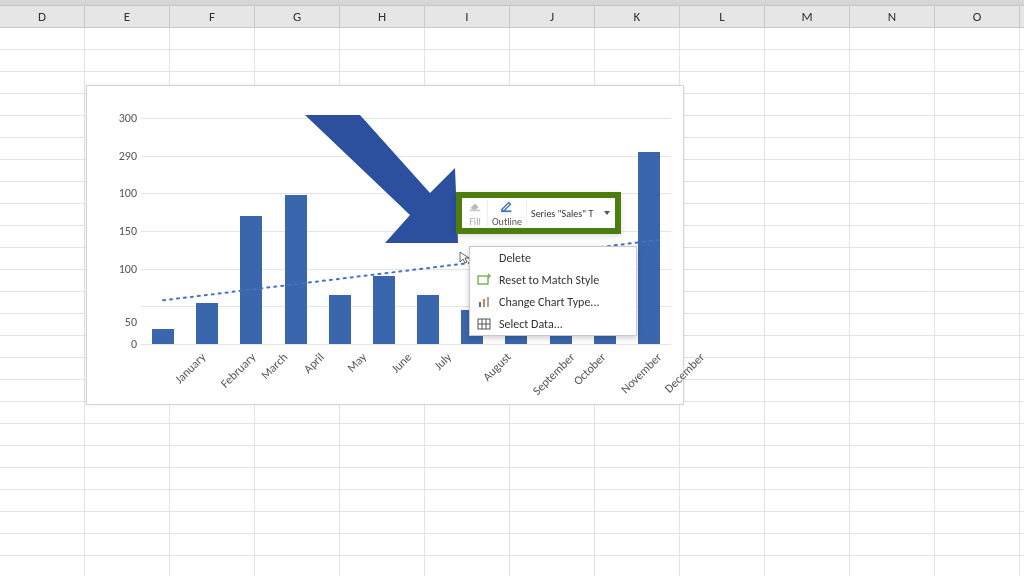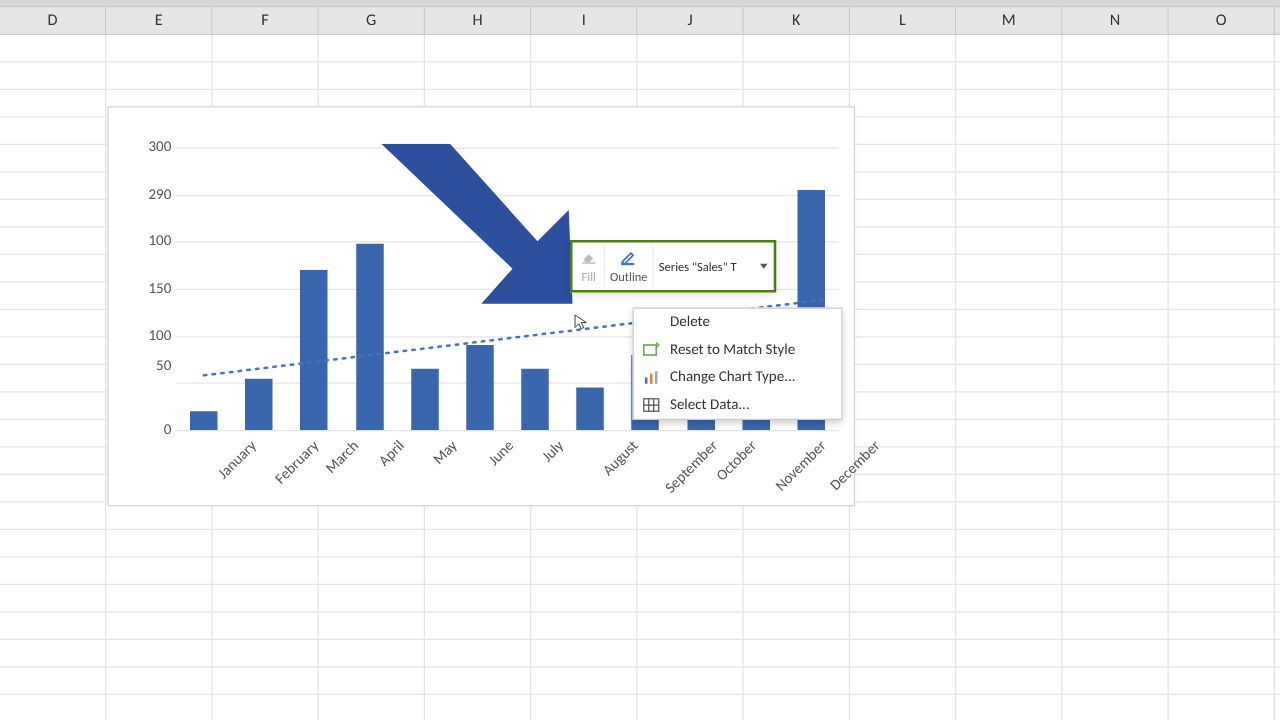--- a/index.html
+++ b/index.html
@@ -142,21 +142,21 @@
   }
 
   
   .mini-toolbar {
     position: absolute;
     left: 456px;
     top: 192px;
     width: 165px;
     height: 42px;
     background: #fff;
-    border: 2px solid #4d7c0f;
+    border: 6px solid #4d7c0f;
     box-shadow: 0 2px 6px rgba(0,0,0,0.15);
     display: flex;
     align-items: stretch;
     font-size: 10px;
     padding: 2px 1px;
   }
   .tb-btn {
     display: flex;
     flex-direction: column;
     align-items: center;
@@ -189,21 +189,20 @@
   .context-menu {
     position: absolute;
     left: 469px;
     top: 246px;
     width: 168px;
     background: #fff;
     border: 1px solid #c9c9c9;
     box-shadow: 0 2px 6px rgba(0,0,0,0.2);
     font-size: 12px;
     color: #333;
-    margin-left: 37px;
   }
   .cm-item {
     display: flex;
     align-items: center;
     height: 22px;
     padding: 0 8px 0 6px;
     gap: 7px;
   }
   .cm-item.disabled { color: #aaa; }
   .cm-icon { width: 16px; height: 16px; display: flex; align-items: center; justify-content: center; flex-shrink: 0; }
@@ -590,21 +589,21 @@
       <div class="cell"></div>
       <div class="cell"></div>
     </div>
   </div>
 
 <div class="chart-wrapper">
 
 
   <div class="y-axis" id="y-axis">
       <div class="y-tick" style="top: 226px;">0</div>
-      <div class="y-tick" style="top: 175px;">50</div>
+      <div class="y-tick" style="top: 204px;">50</div>
       <div class="y-tick" style="top: 150.667px;">100</div>
       <div class="y-tick" style="top: 113px; text-align: right;">150</div>
       <div class="y-tick" style="top: 75.3333px;">100</div>
       <div class="y-tick" style="top: 37.6667px;">290</div>
       <div class="y-tick" style="top: 0px;">300</div>
     </div>
   <div class="gridlines" id="gridlines">
       <div class="gridline" style="top: 226px;"></div>
       <div class="gridline" style="top: 188.333px;"></div>
       <div class="gridline" style="top: 150.667px;"></div>

